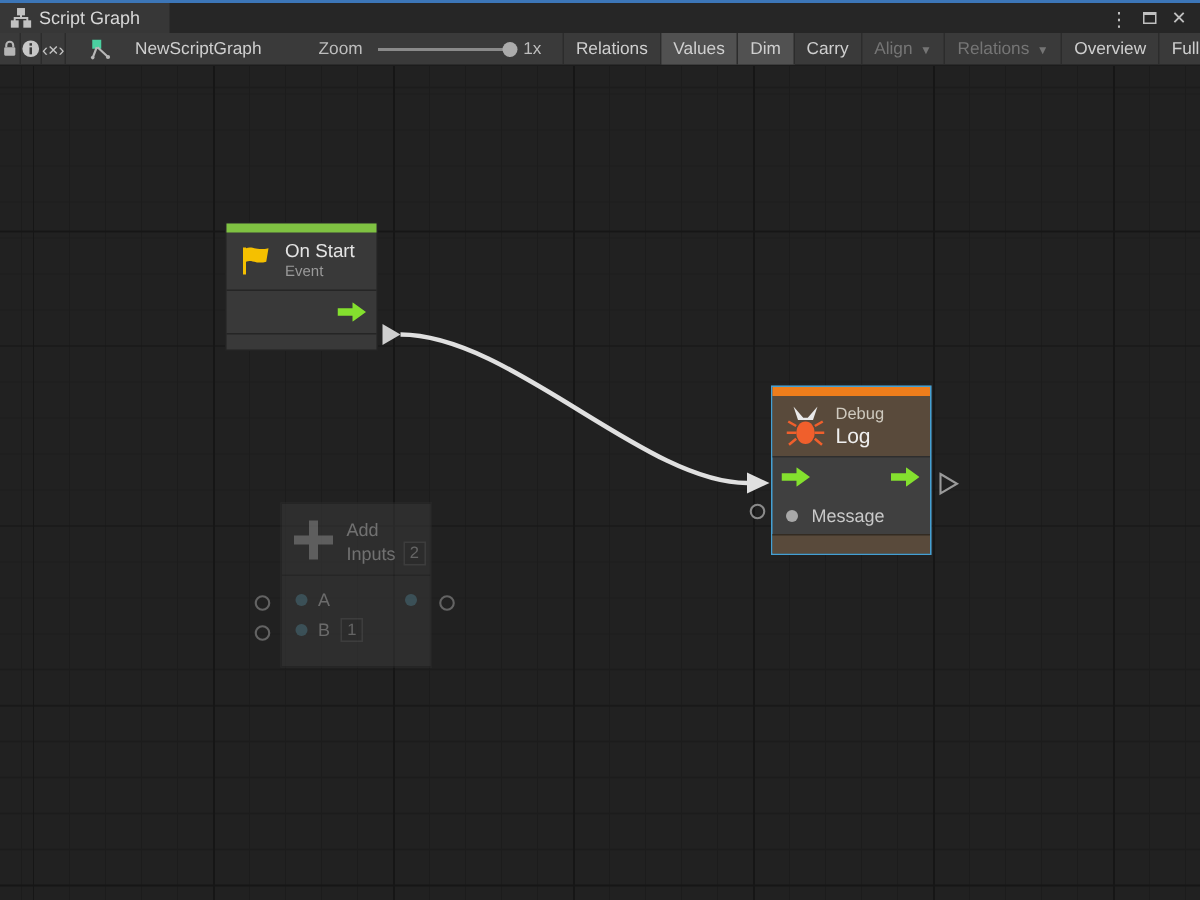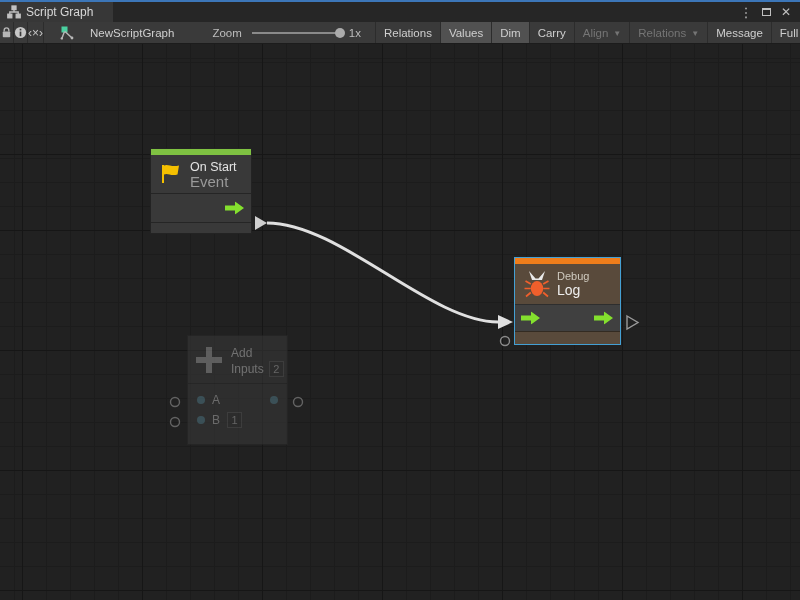--- a/index.html
+++ b/index.html
@@ -50,21 +50,21 @@
     background-position:22px 0,0 111px,22px 0,0 15px;}
   .overlay{position:absolute;left:0;top:0;width:800px;height:556px;pointer-events:none;z-index:1;}
 
   
   .node{position:absolute;z-index:2;border:1px solid #232323;background:#393939;}
   .accent-bar{height:6px;}
   .node-onstart{left:150px;top:104px;width:102px;}
   .node-onstart .accent-bar{background:var(--event-accent);}
   .n-header{display:flex;align-items:center;gap:7px;padding:5px 8px;}
   .n-title{font-size:12.5px;color:#e4e4e4;line-height:15px;}
-  .n-sub{font-size:15px;color:#9a9a9a;line-height:13px;}
+  .n-sub{font-size:10px;color:#9a9a9a;line-height:13px;}
   .n-body{border-top:1px solid #252525;position:relative;}
   .node-onstart .n-body{height:29px;}
   .arrow-out-r{position:absolute;right:7px;top:50%;transform:translateY(-50%);}
   .arrow-in-l{position:absolute;left:6px;top:50%;transform:translateY(-50%);}
   .n-footer{height:11px;border-top:1px solid #252525;}
 
   .node-debug{left:514px;top:213px;width:107px;border:1px solid var(--selection);background:#404040;}
   .node-debug .accent-bar{background:var(--debug-accent);}
   .node-debug .n-header{background:var(--debug-header);padding:6px 9px;}
   .node-debug .n-title{font-size:14px;color:#efefef;}
@@ -169,21 +169,21 @@
         </div>
       <div class="tb-btn disabled">
         <span>Align</span>
         <span class="dd">▼</span>
       </div>
       <div class="tb-btn disabled">
         <span>Relations</span>
         <span class="dd">▼</span>
       </div>
       <div class="tb-btn">
-          <span>Message</span>
+          <span>Overview</span>
         </div>
       <div class="tb-btn clip">
           <span>Full S</span>
         </div>
     </div>
   </div>
 
   <div class="canvas">
 
     <svg class="overlay">
@@ -233,20 +233,24 @@
         </div>
       </div>
       <div class="row-flow">
         <svg class="arrow-in-l" width="19" height="13" viewBox="0 0 19 13">
           <path d="M0 4 H10 V0 L19 6.5 L10 13 V9 H0 Z" fill="var(--flow-arrow)"></path>
         </svg>
         <svg class="arrow-out-r" width="19" height="13" viewBox="0 0 19 13">
           <path d="M0 4 H10 V0 L19 6.5 L10 13 V9 H0 Z" fill="var(--flow-arrow)"></path>
         </svg>
       </div>
+      <div class="row-port">
+        <span class="port-dot"></span>
+        <span class="port-label">Message</span>
+      </div>
       <div class="n-footer"></div>
     </div>
 
     <div class="node node-add">
       <div class="add-header">
         <div class="plus-icon"></div>
         <div class="add-titles">
           <div>Add</div>
           <div class="add-row2">
             <span>Inputs</span>

